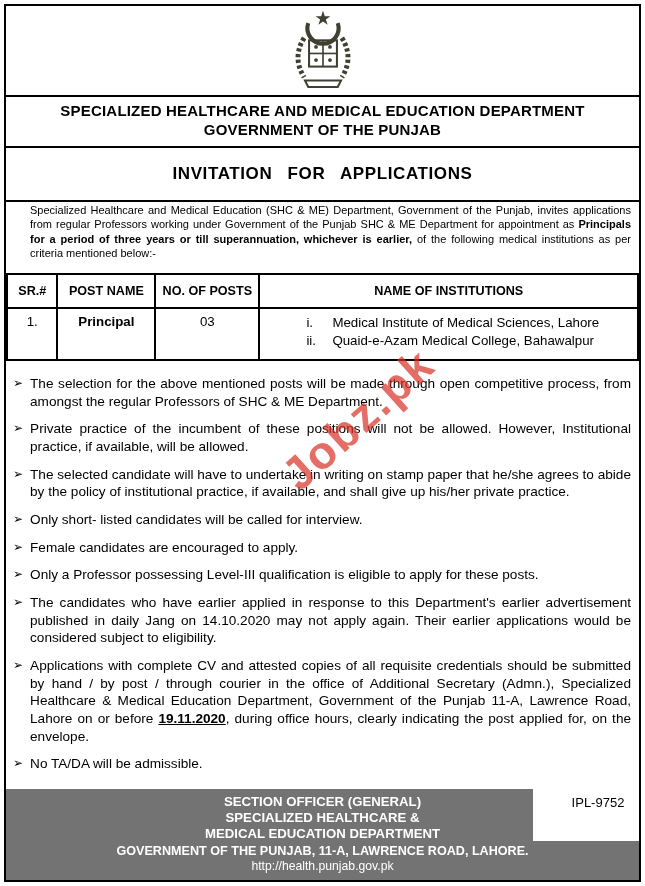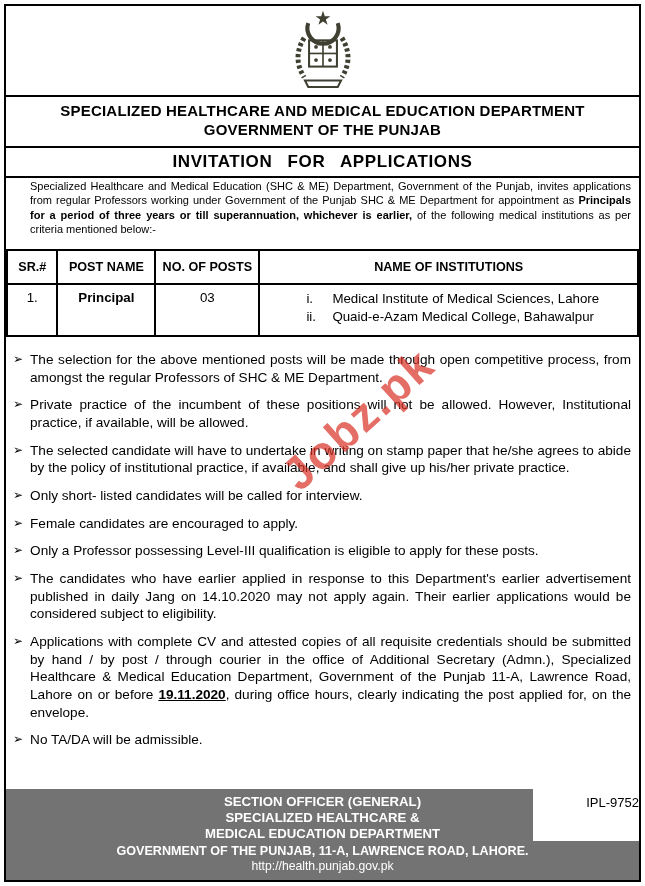--- a/index.html
+++ b/index.html
@@ -7,21 +7,21 @@
   .page {
     width:645px; height:886px; position:relative; background:#fff;
     font-family:"Liberation Sans", sans-serif; color:#000;
     padding:4px; overflow:hidden;
   }
   .frame { border:2px solid #000; height:100%; display:flex; flex-direction:column; overflow:hidden; background:#fff; }
   .logo-wrap { display:flex; justify-content:center; padding:4px 0 3px; flex-shrink:0; }
   .rule { border-top:2px solid #000; flex-shrink:0; }
   .dept-header { text-align:center; padding:5px 4px 6px; flex-shrink:0; }
   .dept-line { font-weight:bold; font-size:15px; line-height:1.25; letter-spacing:0.2px; }
-  .ad-title { text-align:center; font-weight:bold; font-size:17px; padding:4px 0; letter-spacing:0.6px; word-spacing:10px; flex-shrink:0; }
+  .ad-title { text-align:center; font-weight:bold; font-size:17px; padding:16px 0; letter-spacing:0.6px; word-spacing:10px; flex-shrink:0; }
   .intro { padding:1px 8px 4px; font-size:11px; line-height:1.33; text-align:justify; flex-shrink:0;margin-left:16px; }
   table.posts { width:100%; border-collapse:collapse; margin-top:8px; flex-shrink:0; }
   .posts th, .posts td { border:2px solid #000; }
   .posts th { font-size:12.6px; padding:9px 2px; font-weight:bold; }
   .posts td { font-size:13.3px; padding:5px 2px 9px; vertical-align:top; }
   .posts th:nth-child(1){ width:8%; }
   .posts th:nth-child(2){ width:15.5%; }
   .posts th:nth-child(3){ width:16.5%; }
   .c { text-align:center; }
   .bold { font-weight:bold; }
@@ -37,21 +37,21 @@
     transform:rotate(-42deg); font-size:46px; font-weight:bold; letter-spacing:2px;
     color:rgba(217,48,37,0.70); pointer-events:none; z-index:5;
   }
   .footer { background:#737373; color:#fff; text-align:center; flex-shrink:0; position:relative; padding-bottom:5px; }
   .footer-top { padding:5px 0 1px; }
   .f-line-lg { font-weight:bold; font-size:13.2px; line-height:1.22; }
   .f-line-md { font-weight:bold; font-size:12.6px; line-height:1.3; }
   .f-line-sm { font-size:12.2px; line-height:1.3; }
   .ipl-cell {
     position:absolute; top:0; right:0; width:106px; height:52px;
-    background:#fff; color:#000; font-size:13px; padding-top:6px; text-align:right;padding-left:24px;
+    background:#fff; color:#000; font-size:13px; padding-top:6px; text-align:center;padding-left:24px;
   }
   .crest { display:block; }
 </style>
 </head>
 <body>
 
 <div class="page">
   <div class="frame">
 
     <div class="logo-wrap">

